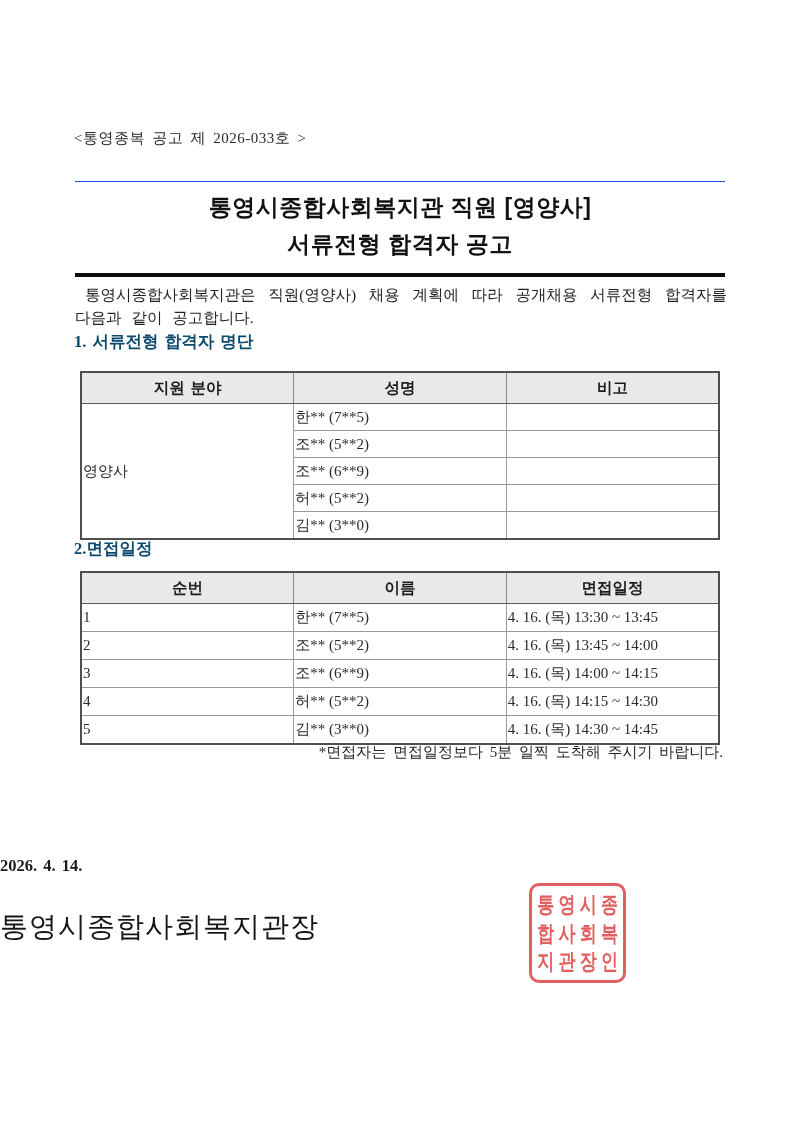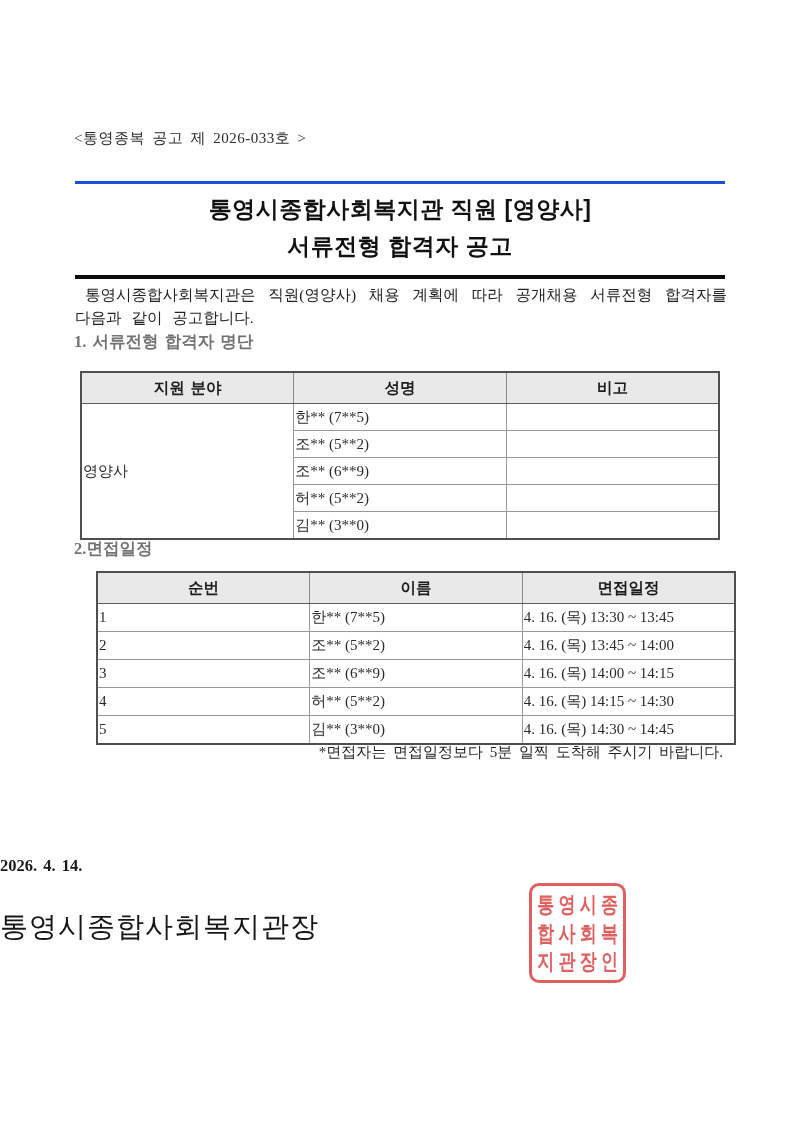--- a/index.html
+++ b/index.html
@@ -12,49 +12,49 @@
     overflow:hidden;
     border-radius:22px;
   }
   .doc-no {
     position:absolute; left:74px; top:129px;
     font-size:15px; letter-spacing:0.5px; word-spacing:3px;
     color:#2a2a2a;
   }
   .title-block {
     position:absolute; left:75px; top:181px; width:650px;
-    border-top:3px solid #1d4ed8;
+    border-top:1px solid #1d4ed8;
     border-bottom:4px solid #0c0c0c;
     padding:7px 0 10px 0;
     text-align:center;
     font-family:"Liberation Sans","DejaVu Sans",sans-serif;
     font-weight:bold; font-size:23px; color:#111;
   }
   .title-line { line-height:37px; letter-spacing:0.5px; }
   .intro {
     position:absolute; left:75px; top:283px; width:652px;
     font-size:15.5px; line-height:23px;
     text-align:justify; word-spacing:6px; text-indent:10px;
     color:#222;
   }
   .sec-heading {
     position:absolute; left:74px;
-    font-size:16.5px; font-weight:bold; word-spacing:2px; color:#737373;
+    font-size:16.5px; font-weight:bold; word-spacing:2px; color:#0c4a6e;
   }
   .sec1-heading { top:331px; }
   .sec2-heading { top:538px; }
   .sec3-heading { top:797px; word-spacing:4px; }
 
   table.tbl {
     position:absolute; left:80px;
     border-collapse:collapse; table-layout:fixed; width:640px;
     border:2px solid #4f4f4f;
   }
   .tbl-1 { top:371px; }
-  .tbl-2 { top:571px;margin-left:16px; }
+  .tbl-2 { top:571px; }
   table.tbl th {
     background:#e9e9e9;
     border:1px solid #8a8a8a; border-bottom:1px solid #5c5c5c;
     font-size:15.5px; font-weight:bold; height:28px;
     text-align:center; vertical-align:middle; word-spacing:2px;
   }
   table.tbl td {
     border:1px solid #999;
     font-size:15px; text-align:left; vertical-align:middle;
     color:#2a2a2a;

